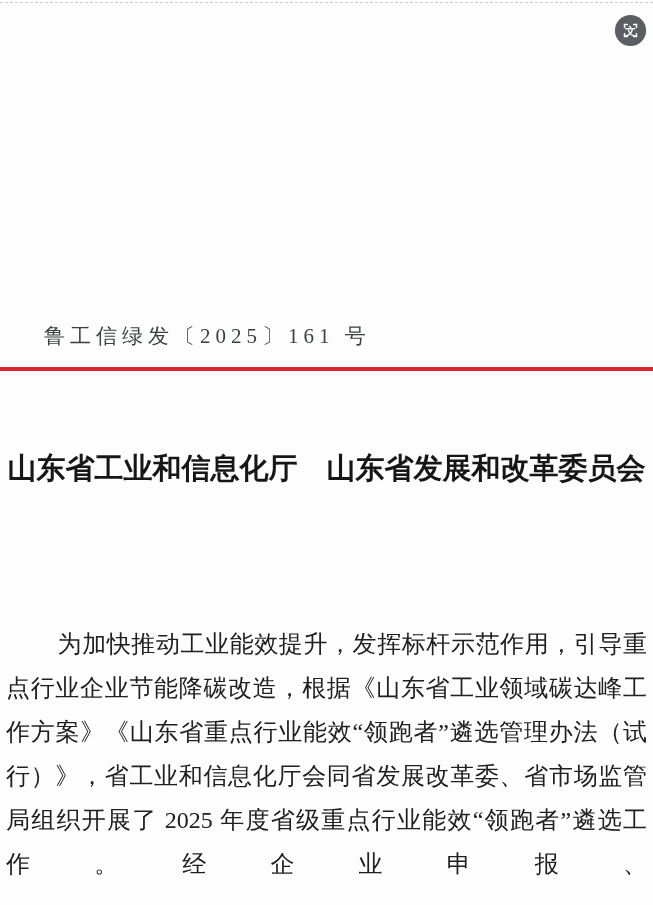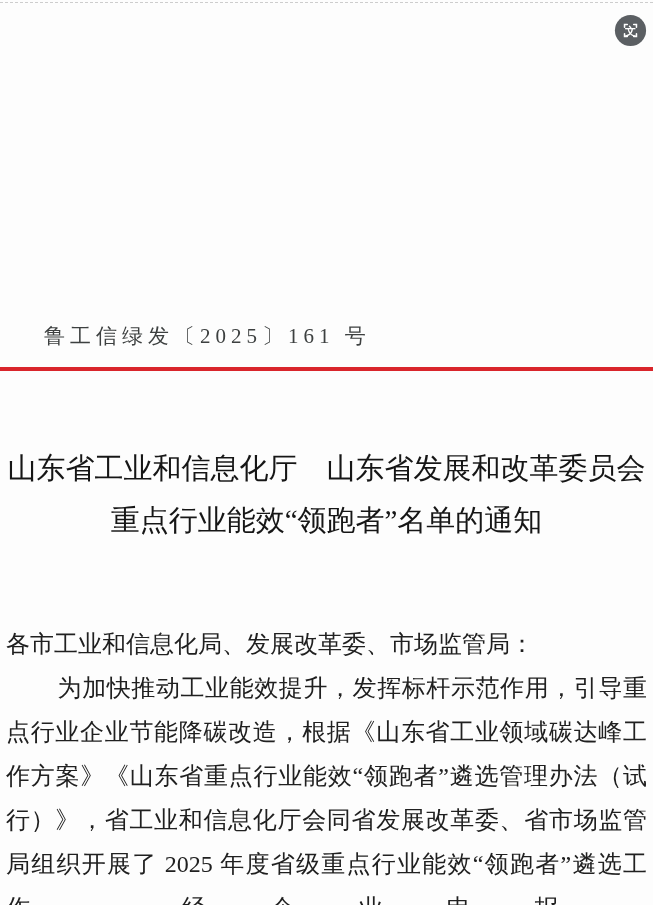--- a/index.html
+++ b/index.html
@@ -85,21 +85,21 @@
   }
   
   .doc-title {
     position: absolute;
     top: 442px;
     left: 0;
     width: 100%;
     margin: 0;
     text-align: center;
     font-size: 29px;
-    font-weight: normal;
+    font-weight: bold;
     line-height: 52px;
     color: #161616;
   }
   
   .body-text {
     position: absolute;
     top: 622px;
     left: 0;
     width: 100%;
     padding: 0 6px;
@@ -131,21 +131,19 @@
     </svg>
   </button>
 
 
   <div class="doc-number">鲁工信绿发〔2025〕161 号</div>
 
   <div class="red-rule" style="background: rgb(217, 37, 43);"></div>
 
   <h1 class="doc-title">
     <div>山东省工业和信息化厅　山东省发展和改革委员会</div>
-    <div>重点行业能效“领跑者”名单的通知</div>
   </h1>
 
   <main class="body-text">
-    <p class="salutation">各市工业和信息化局、发展改革委、市场监管局：</p>
     <p class="para">为加快推动工业能效提升，发挥标杆示范作用，引导重点行业企业节能降碳改造，根据《山东省工业领域碳达峰工作方案》《山东省重点行业能效“领跑者”遴选管理办法（试行）》，省工业和信息化厅会同省发展改革委、省市场监管局组织开展了 2025 年度省级重点行业能效“领跑者”遴选工作。经企业申报、</p>
   </main>
 
 </div>
 
 </body></html>

